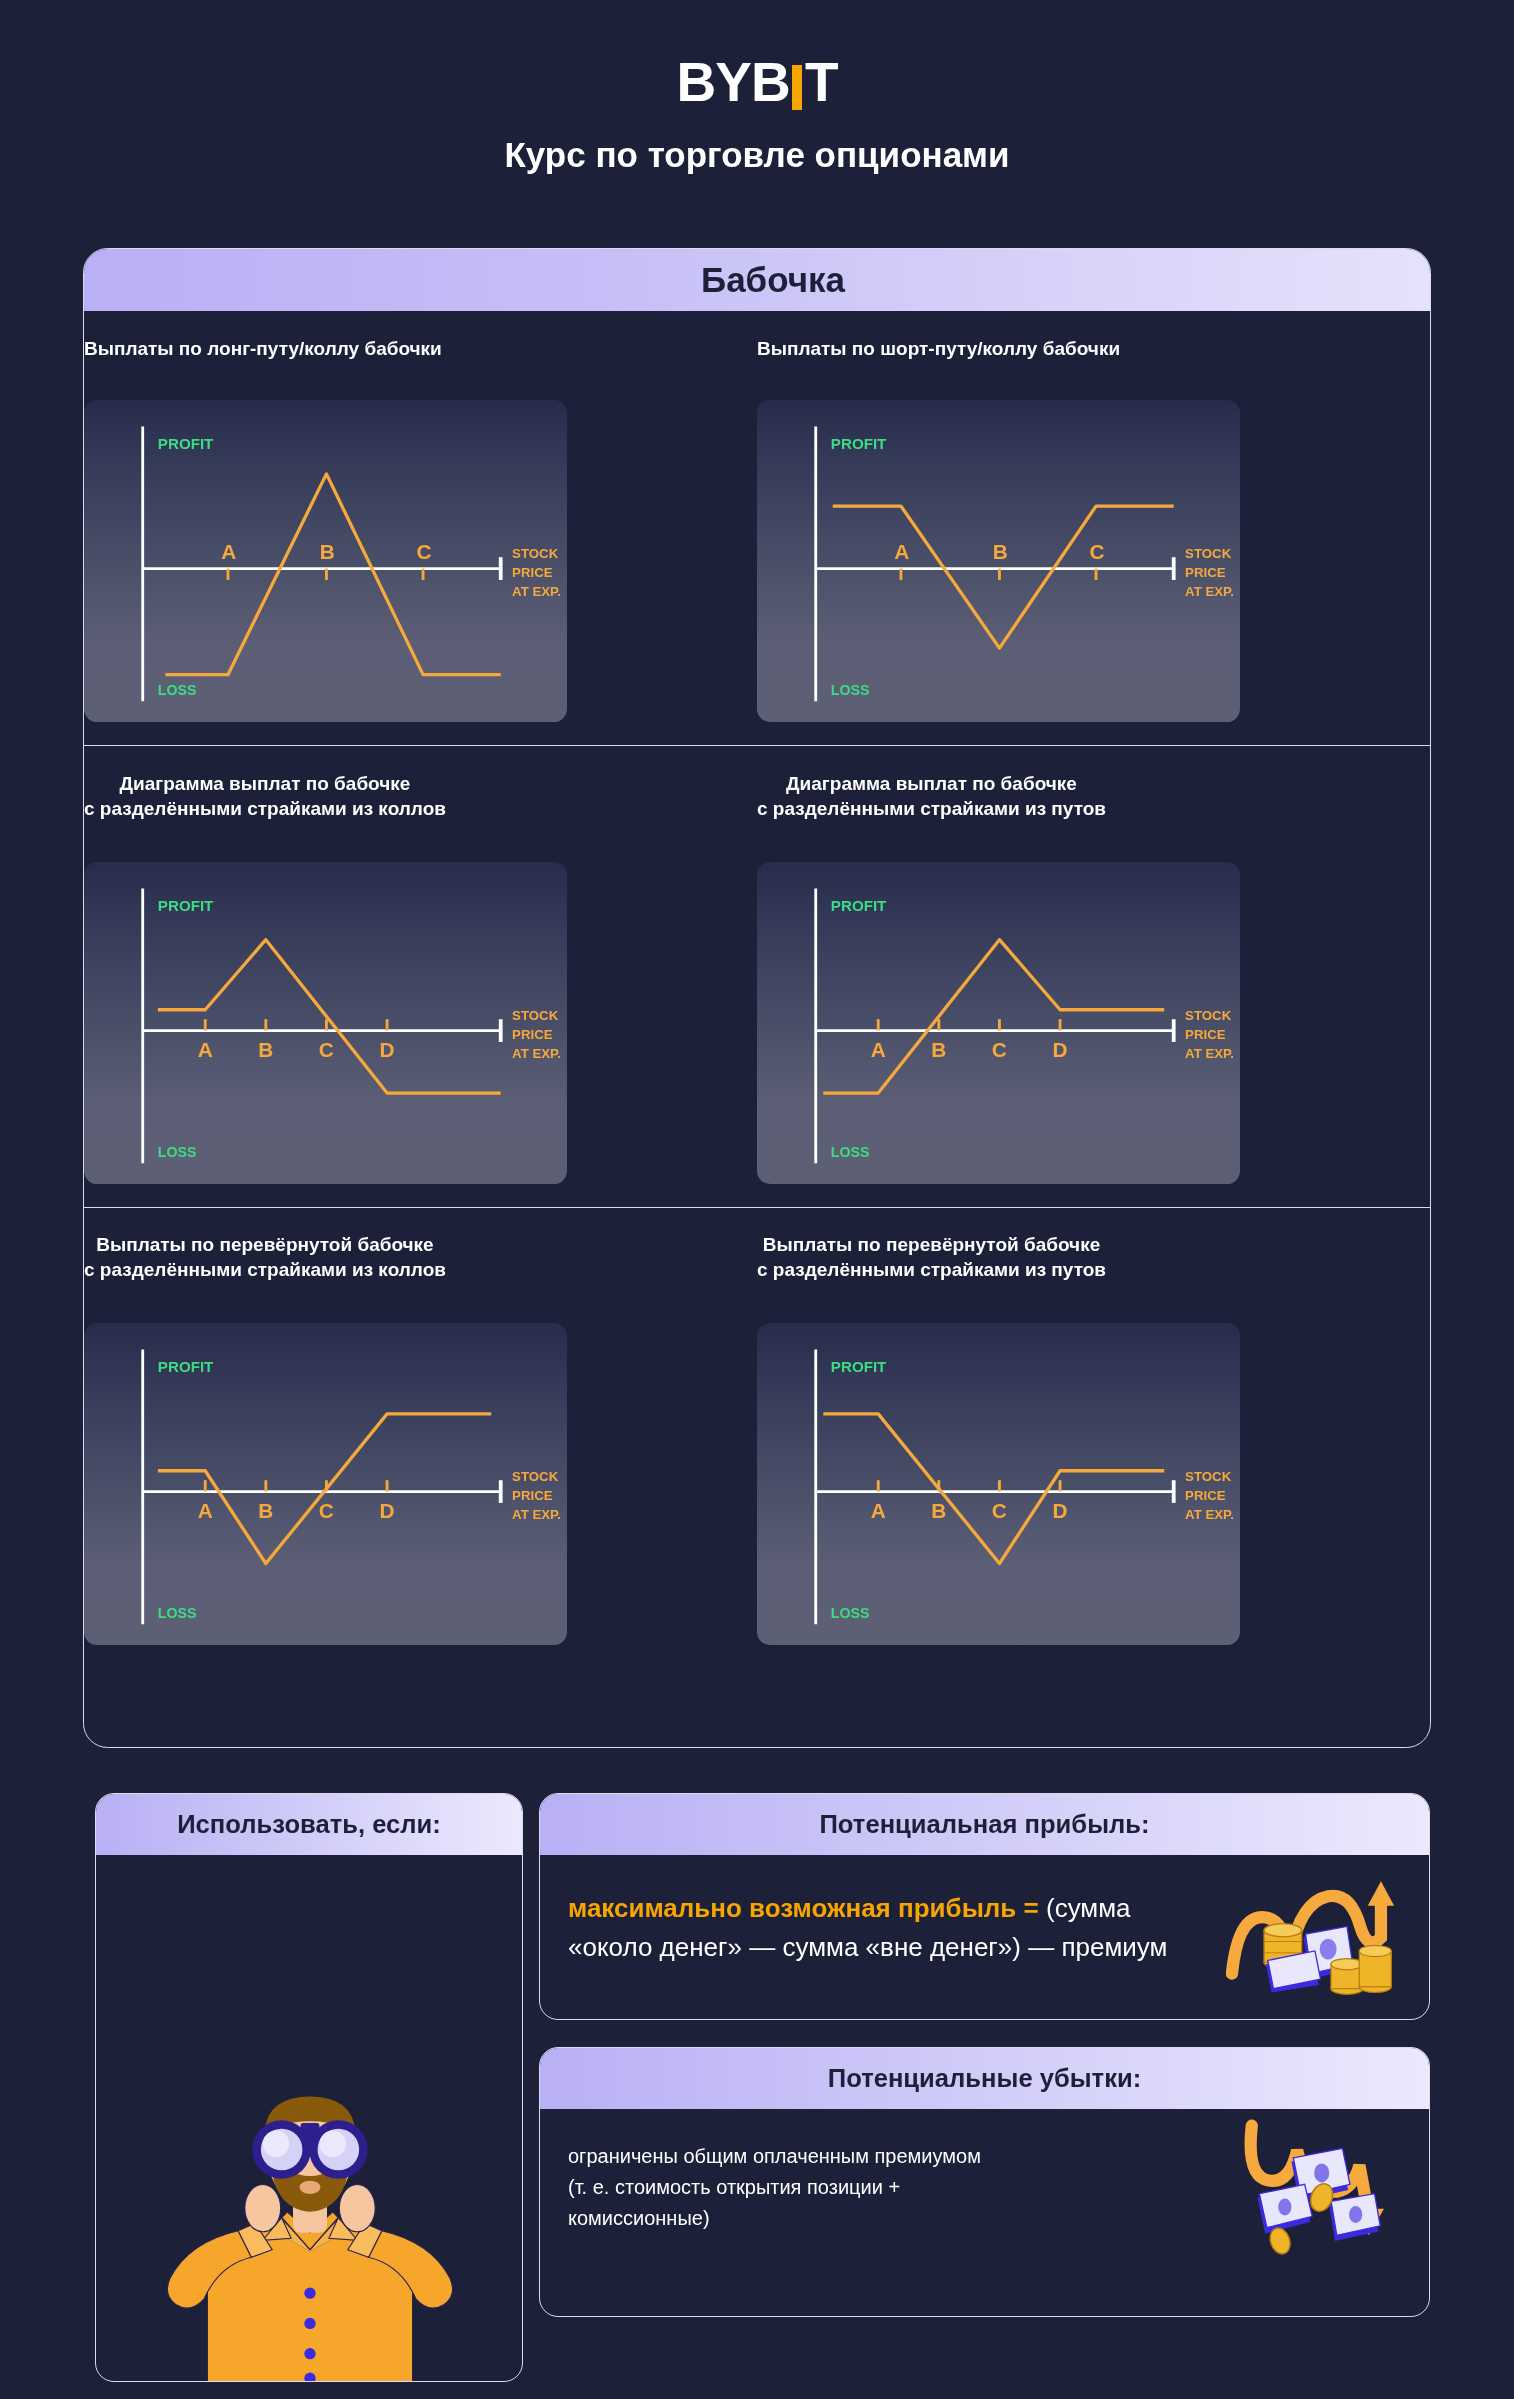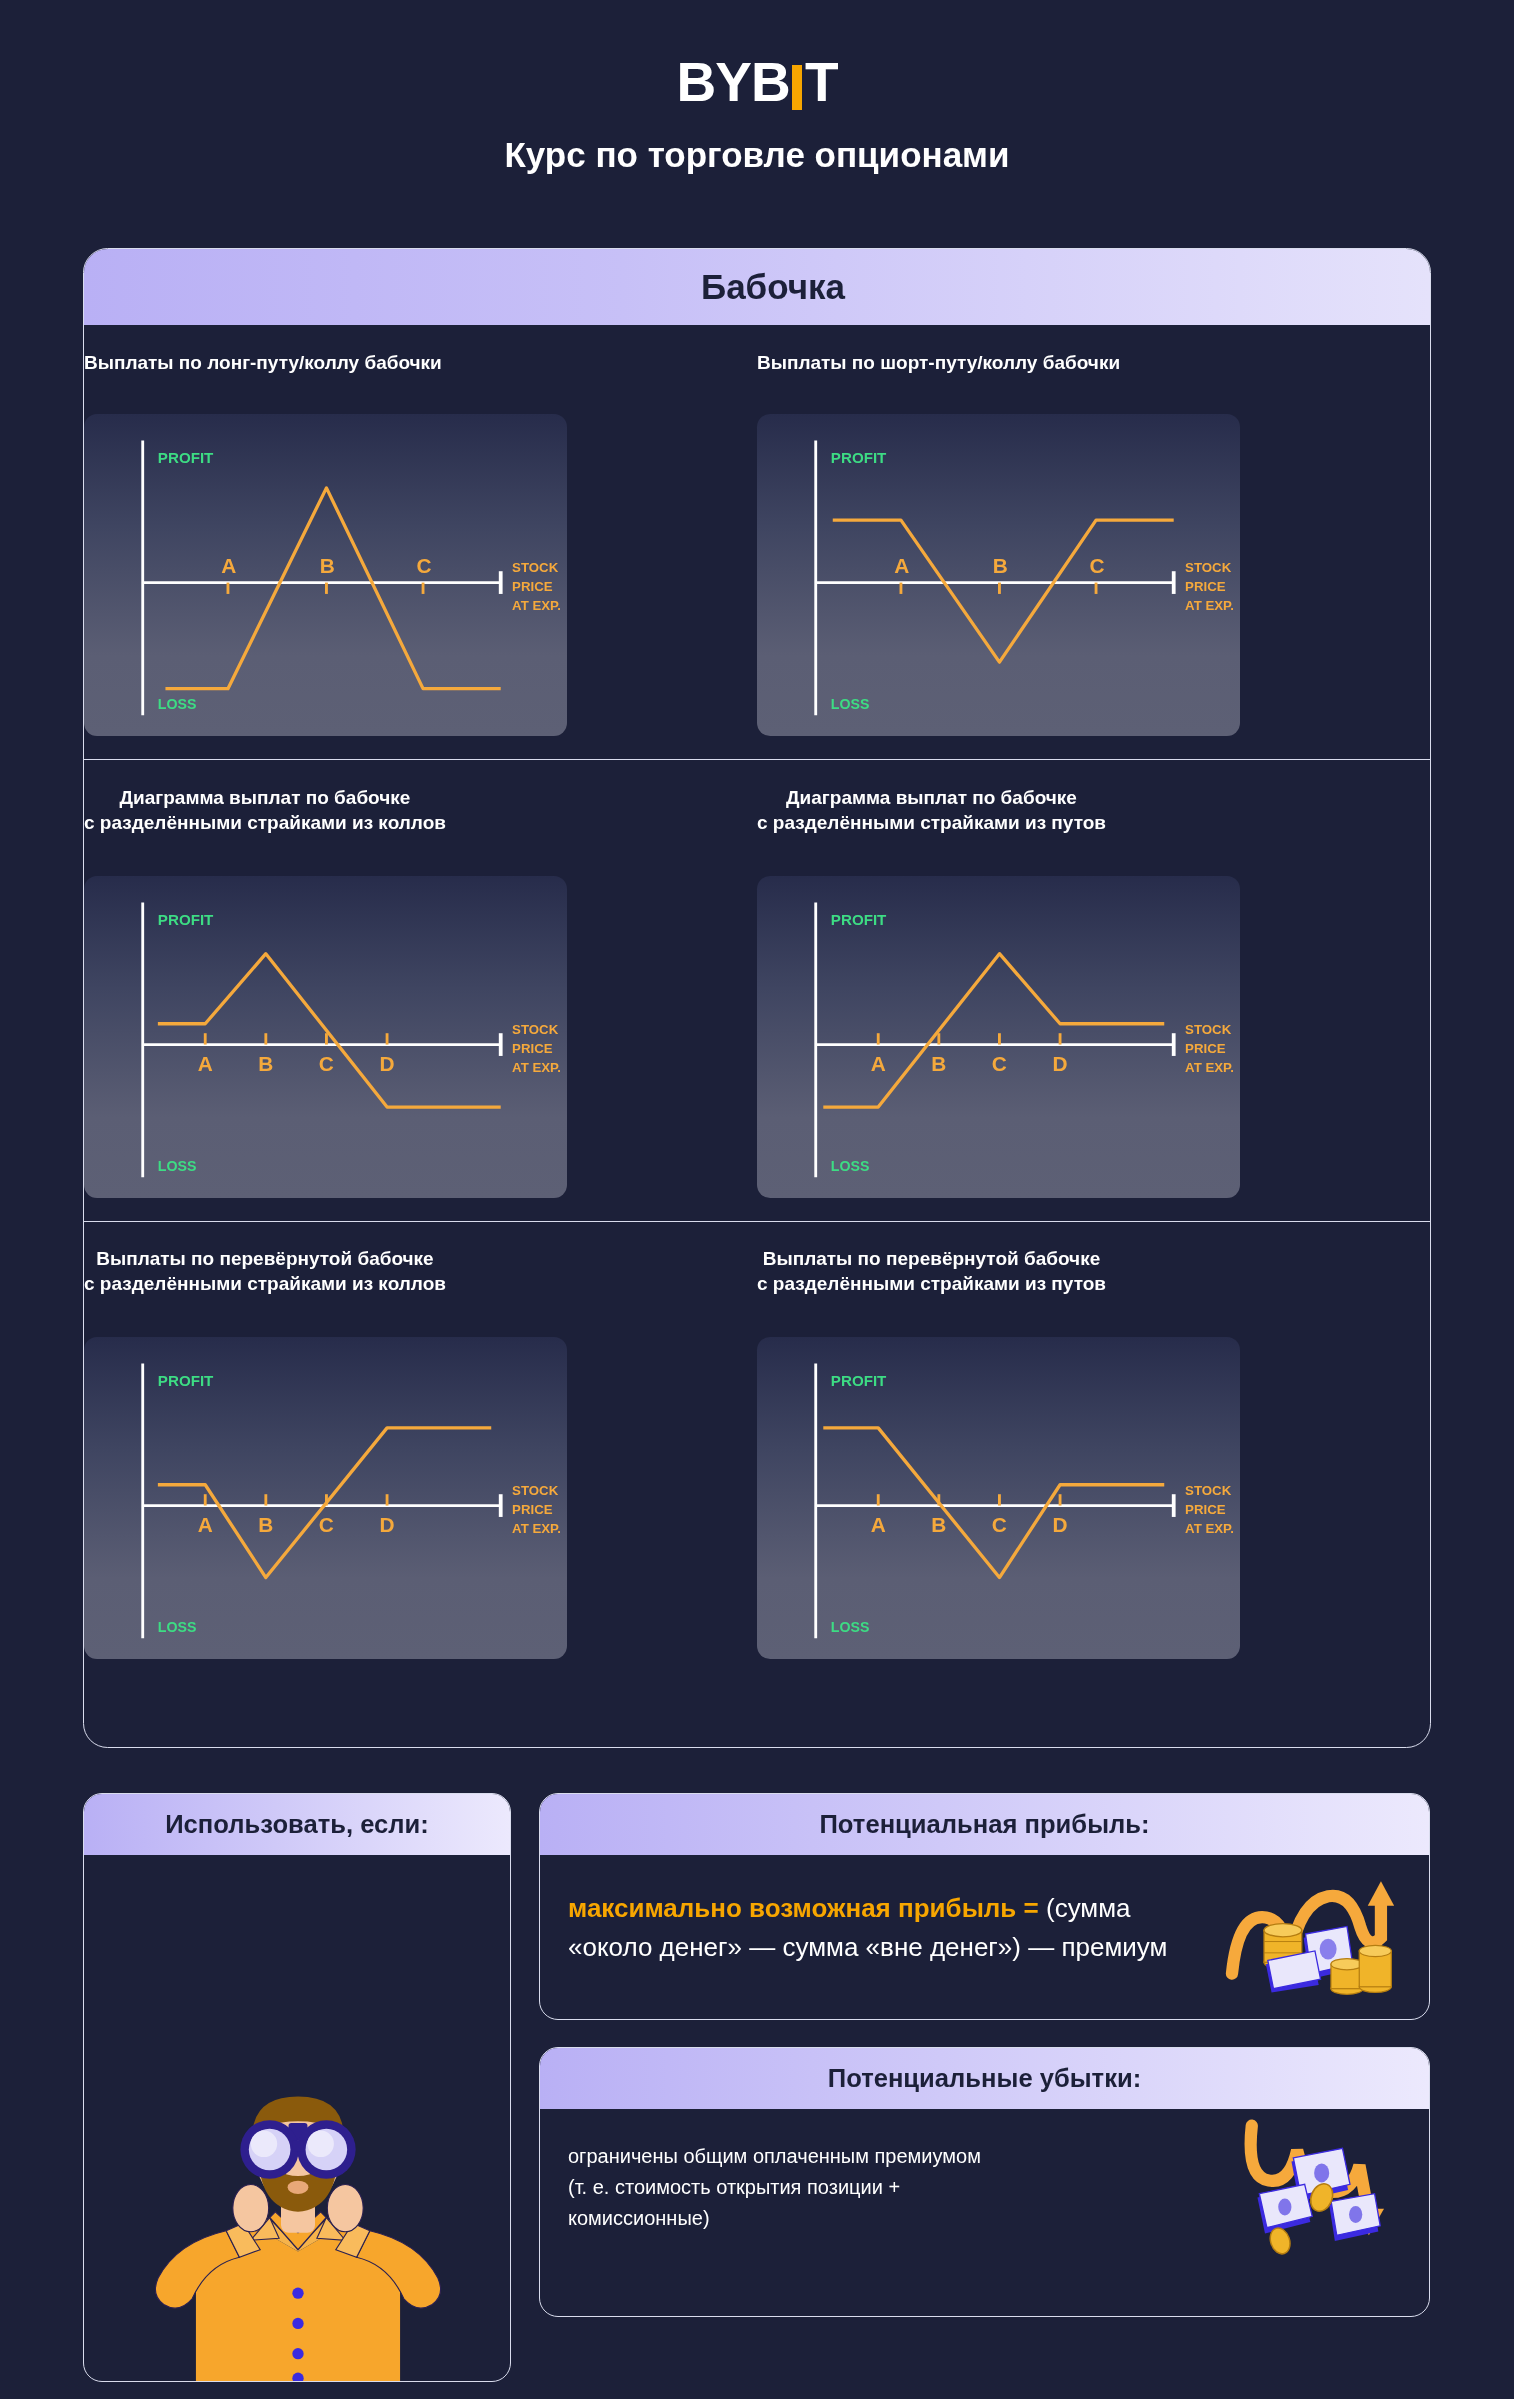--- a/index.html
+++ b/index.html
@@ -30,21 +30,21 @@
   
   .panel {
     position: absolute; left: 83px; top: 248px;
     width: 1348px; height: 1500px;
     border: 1.4px solid #d9dced;
     border-radius: 24.6px;
     overflow: hidden;
     background: #1c2039;
   }
   .panel-header {
-    height: 76px;
+    height: 62px;
     background: linear-gradient(90deg, #b9b0f5 0%, #c7c0f7 40%, #e5e2fb 100%);
     display: flex; align-items: center; justify-content: center;
     color: #1c2039; font-size: 35px; font-weight: 700; padding-left: 32px;
   }
   .chart-row {
     display: flex;
     border-bottom: 1.4px solid #d9dced;
   }
   .chart-row:last-child { border-bottom: none; }
   .chart-cell {
@@ -73,21 +73,21 @@
     border-radius: 19px;
     overflow: hidden;
     background: #1c2039;
   }
   .card-head {
     background: linear-gradient(90deg, #b9b0f5 0%, #cfc9f8 45%, #ece9fd 100%);
     color: #1c2039; font-weight: 700;
     display: flex; align-items: center; justify-content: center;
   }
   .use-if {
-    position: absolute; left: 83px; top: 0;
+    position: absolute; left: 95px; top: 0;
     width: 428px; height: 589px;
   }
   .use-if .card-head { height: 61px; font-size: 25.6px; }
   .use-if .body {
     padding: 28px 26.5px 0 26.5px;
     color: #ffffff; font-size: 20px; line-height: 1.42;
     position: relative; z-index: 2;
   }
   .profit-box {
     position: absolute; left: 539px; top: 0;

